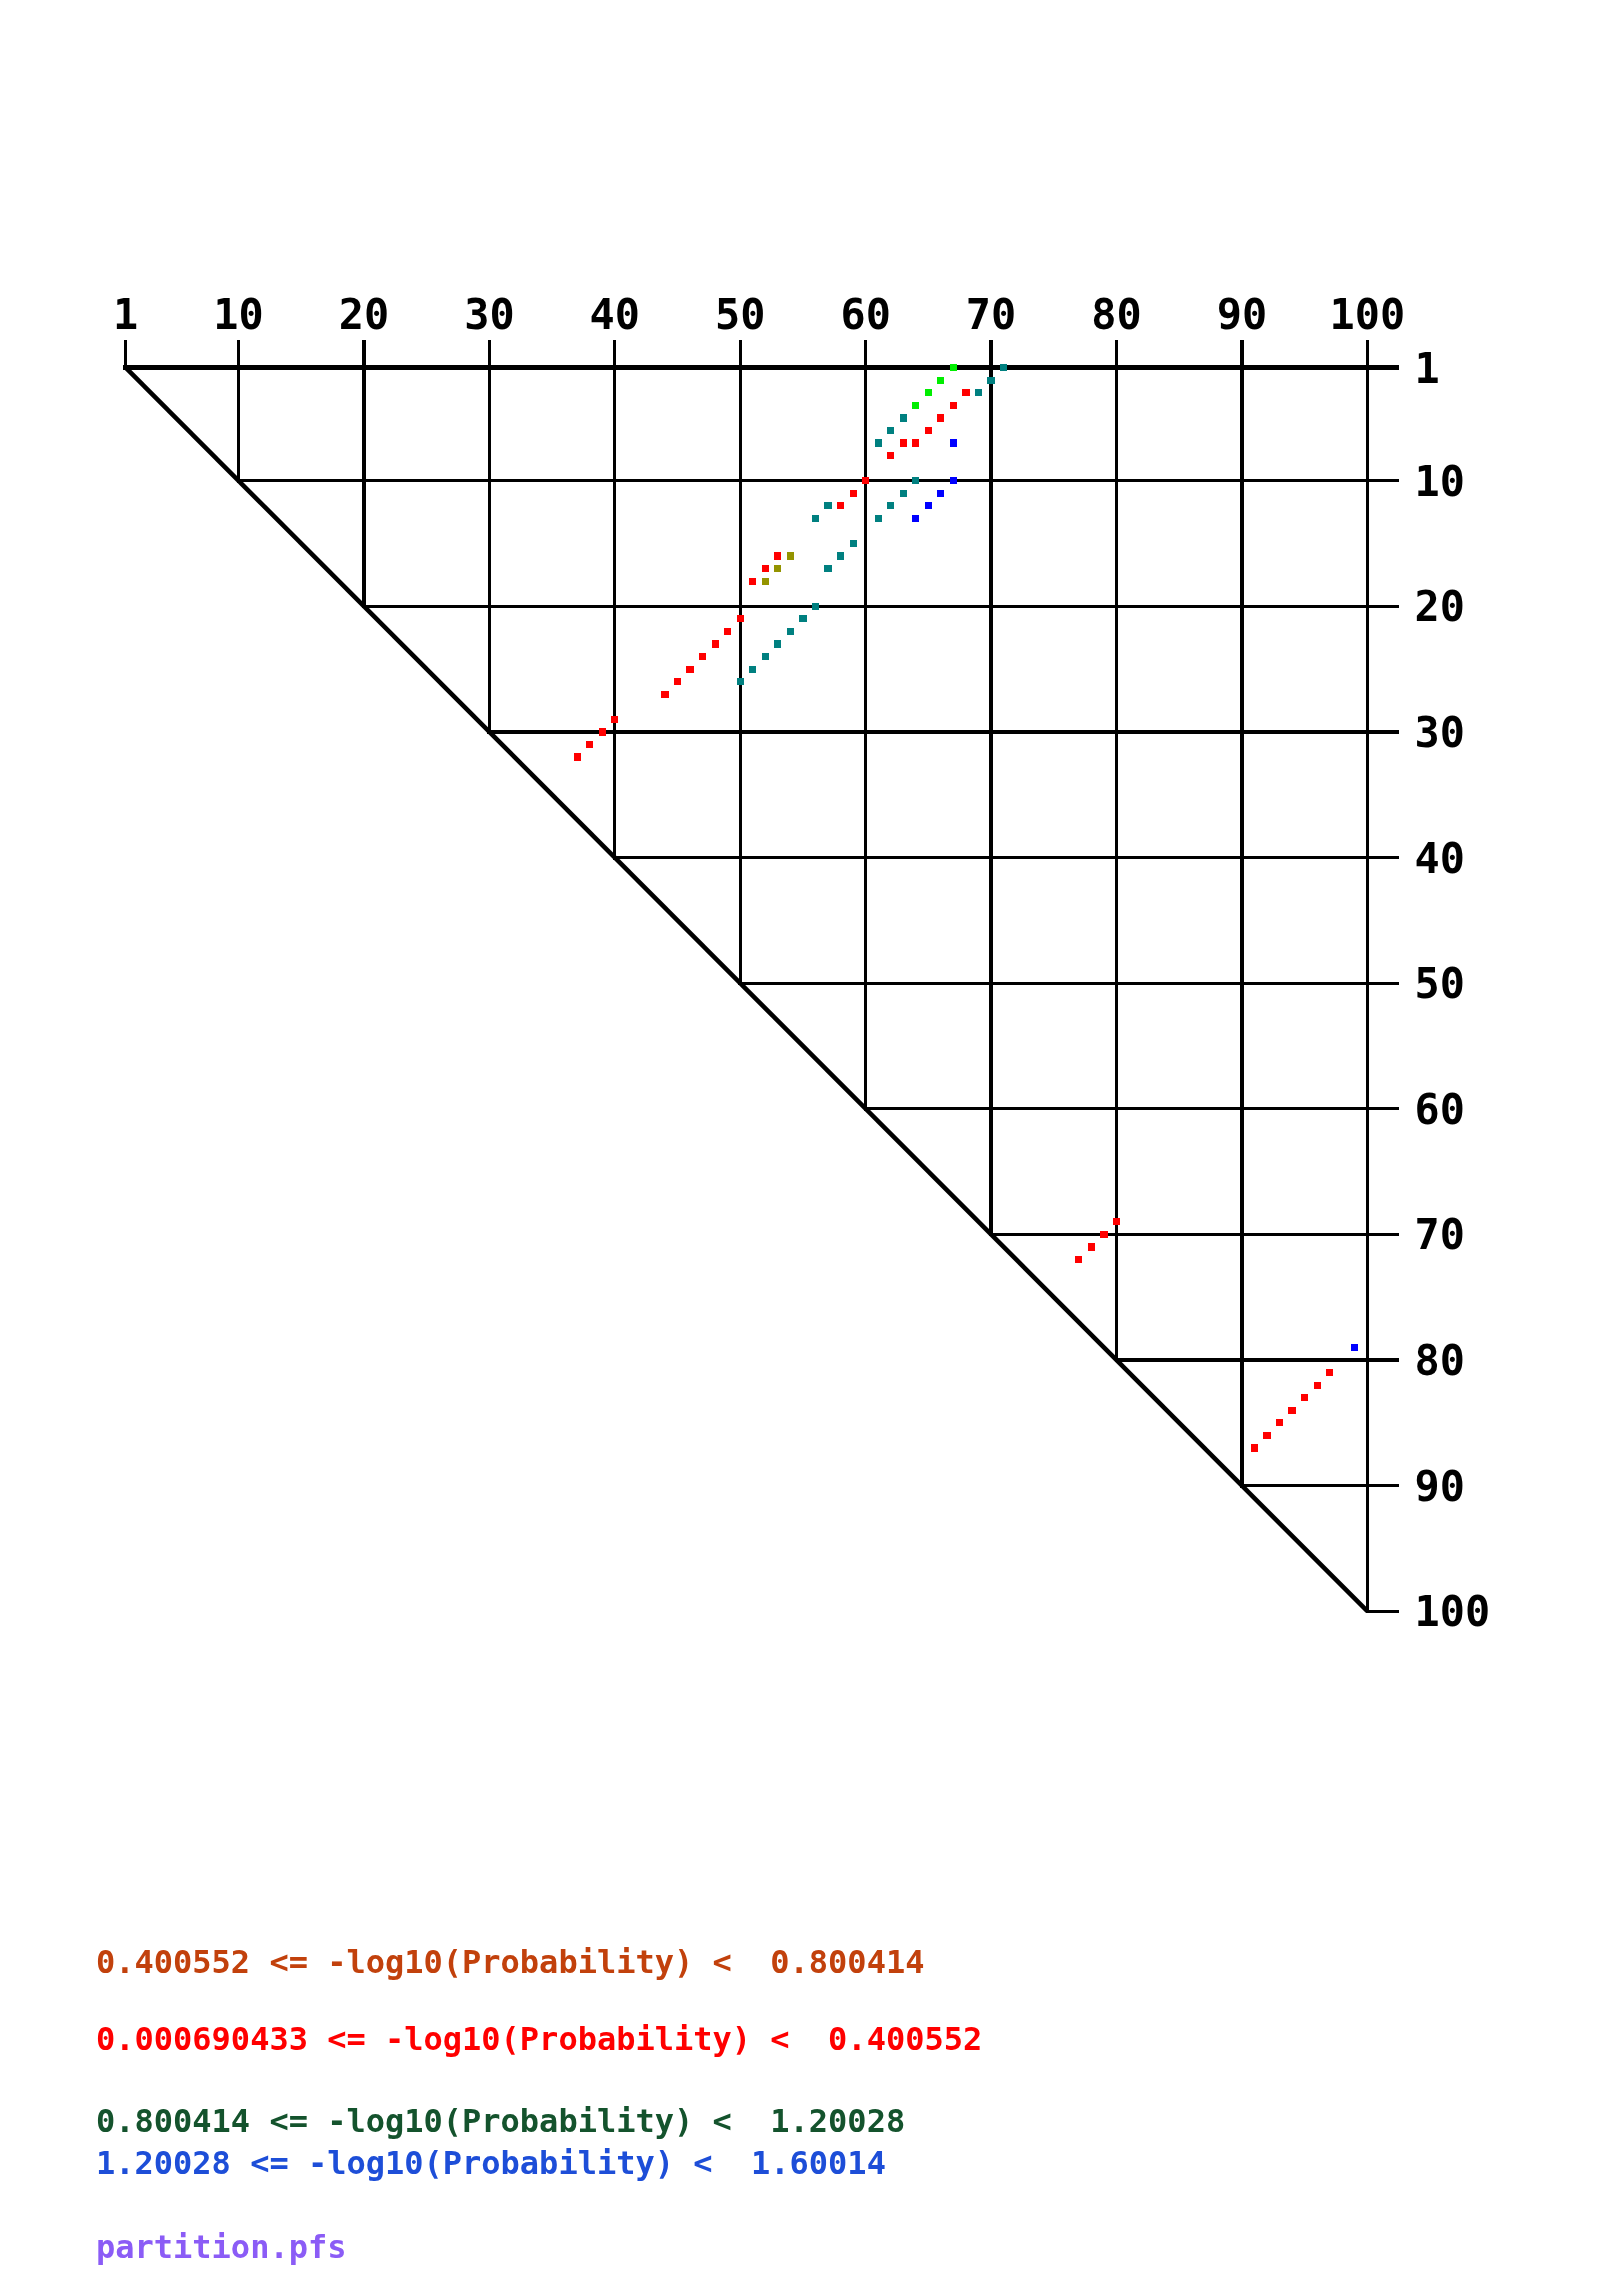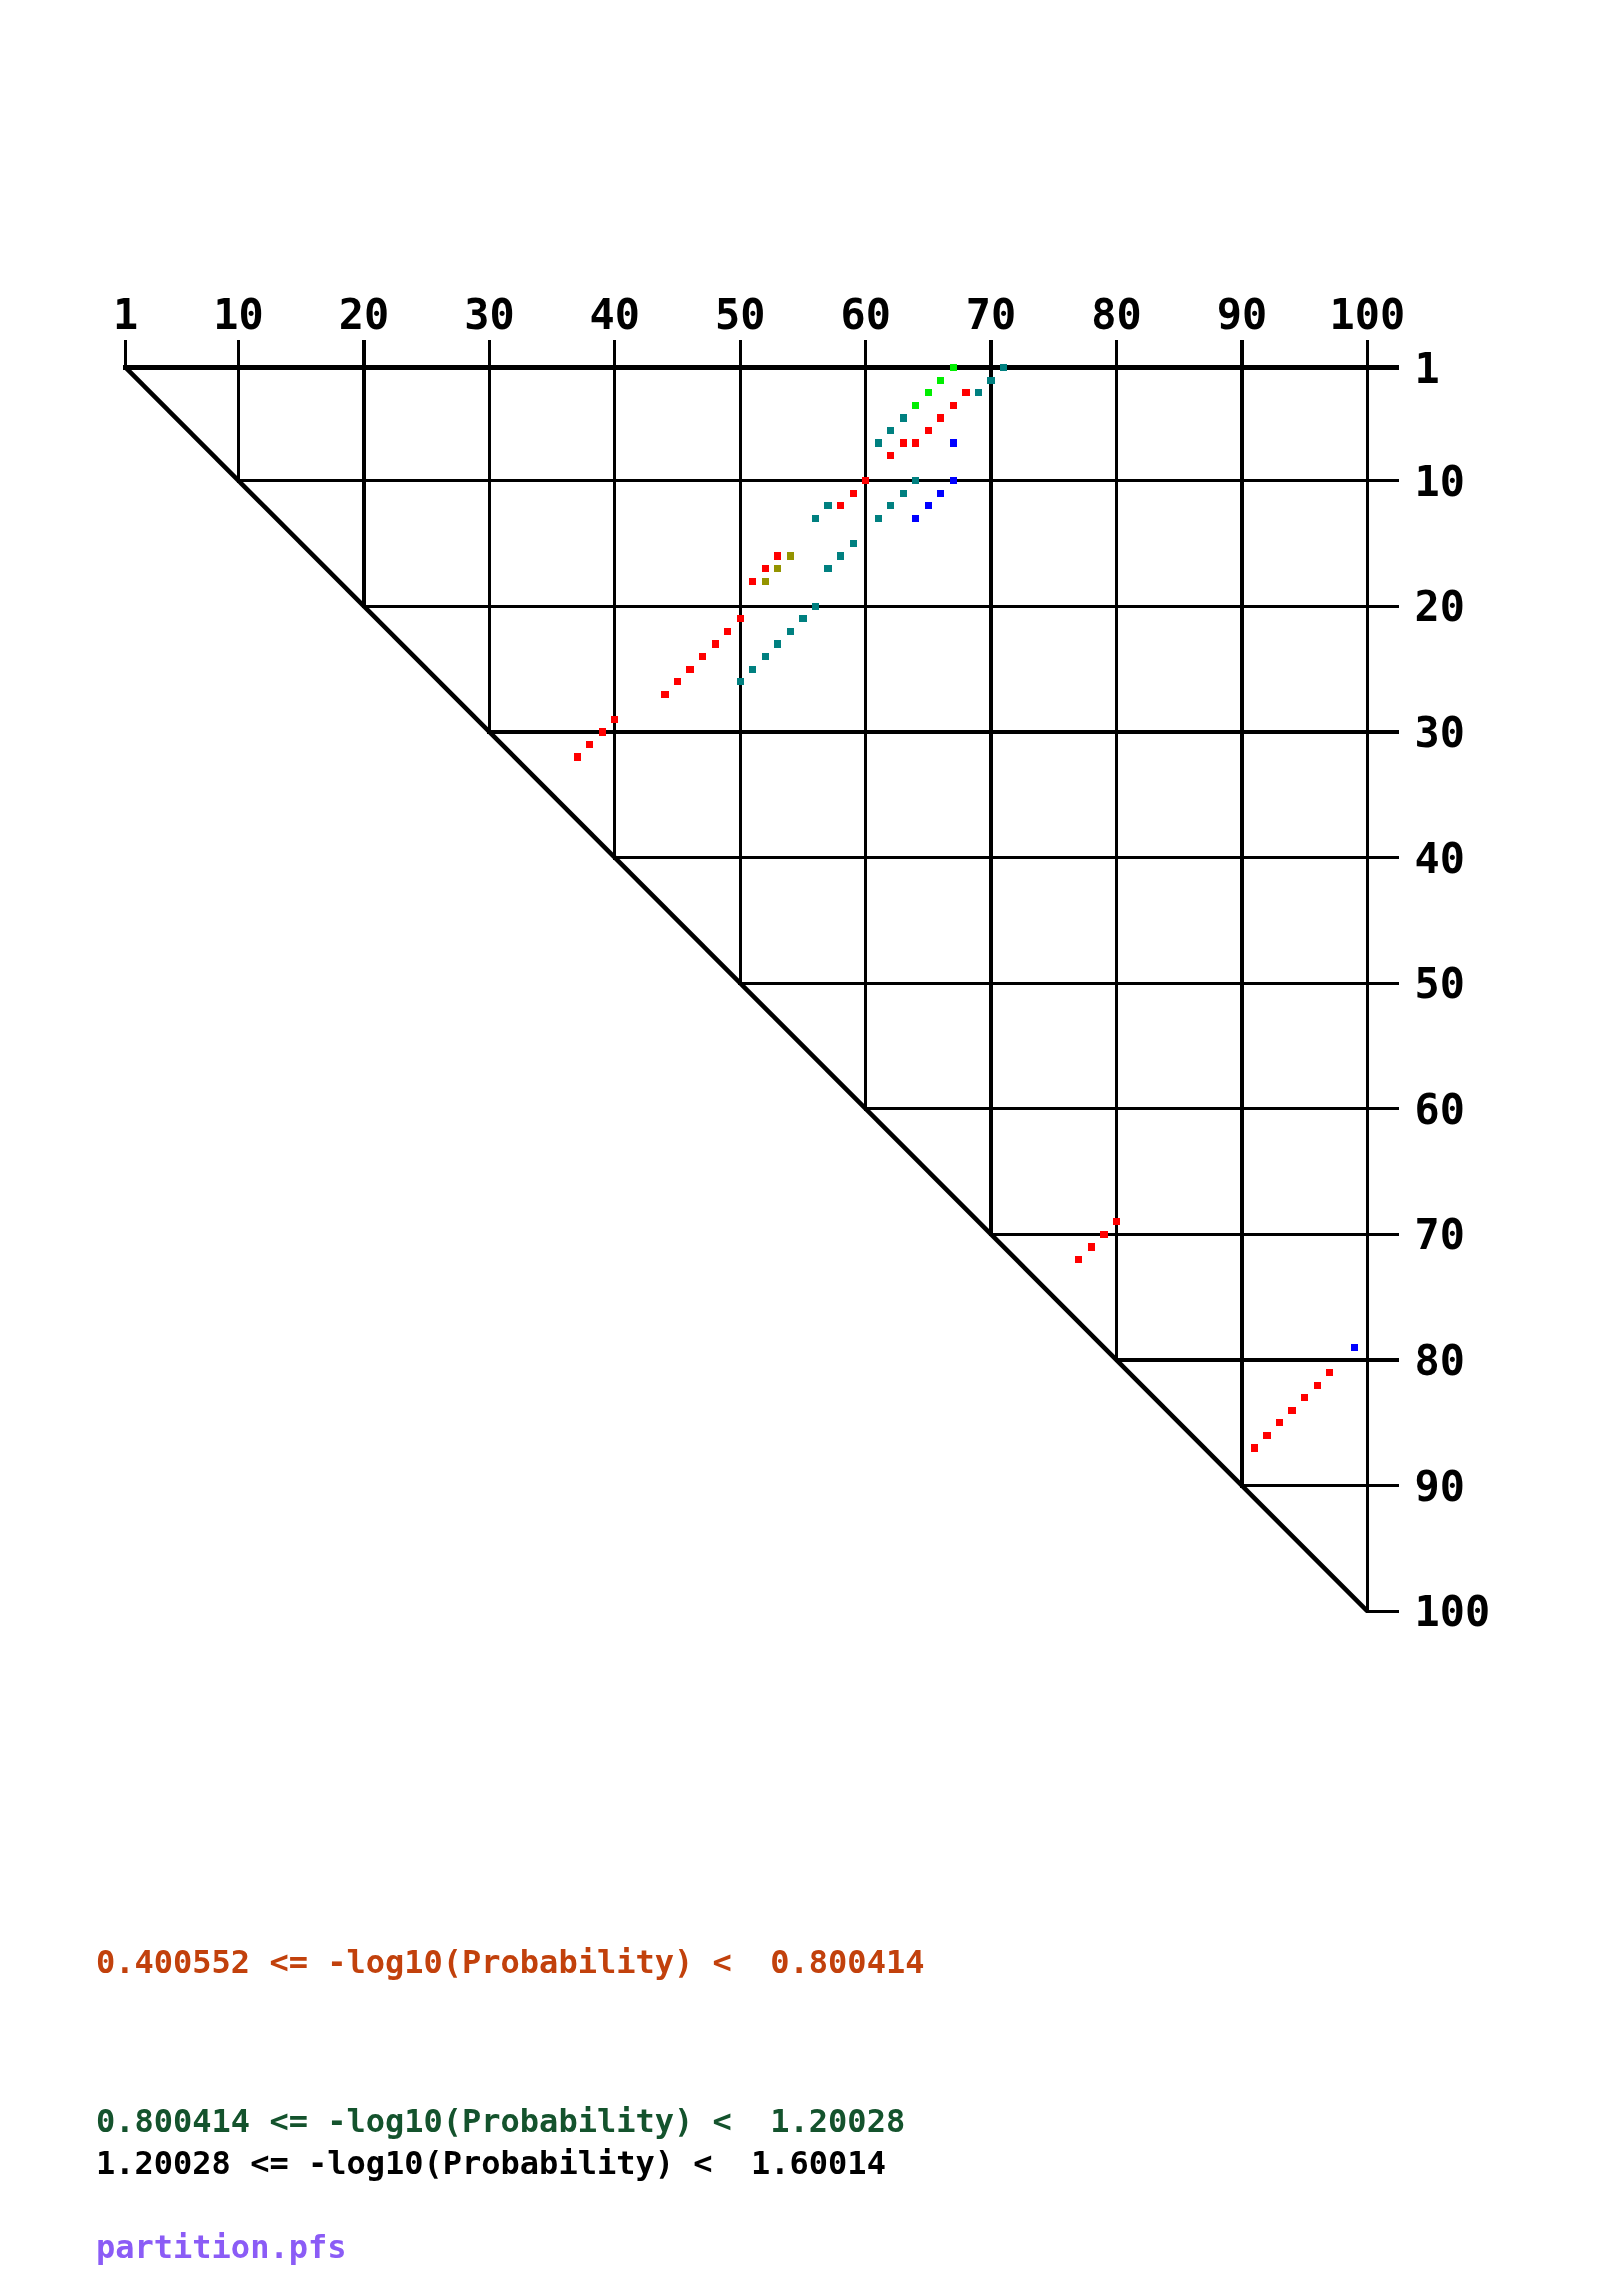--- a/index.html
+++ b/index.html
@@ -138,19 +138,20 @@
       <rect x="1145" y="1017.3" width="11" height="11" fill="#008080" shape-rendering="crispEdges"></rect>
       <rect x="1125.83" y="1036.5" width="11" height="11" fill="#008080" shape-rendering="crispEdges"></rect>
       <rect x="1451.72" y="671.7" width="11" height="11" fill="#0000FF" shape-rendering="crispEdges"></rect>
       <rect x="1451.72" y="729.3" width="11" height="11" fill="#0000FF" shape-rendering="crispEdges"></rect>
       <rect x="1432.5500000000002" y="748.5" width="11" height="11" fill="#0000FF" shape-rendering="crispEdges"></rect>
       <rect x="1413.38" y="767.7" width="11" height="11" fill="#0000FF" shape-rendering="crispEdges"></rect>
       <rect x="1394.21" y="786.9" width="11" height="11" fill="#0000FF" shape-rendering="crispEdges"></rect>
       <rect x="2065.16" y="2054.1" width="11" height="11" fill="#0000FF" shape-rendering="crispEdges"></rect>
     </svg>
 
+  <div class="legend-line" style="top: 2020px; color: rgb(255, 0, 0);">0.000690433 &lt;= -log10(Probability) &lt;  0.400552</div>
   <div class="legend-line" style="top: 1943px; color: #c2410c;">0.400552 &lt;= -log10(Probability) &lt;  0.800414</div>
   <div class="legend-line" style="top: 2102px; color: #14532d;">0.800414 &lt;= -log10(Probability) &lt;  1.20028</div>
-  <div class="legend-line" style="top: 2144px; color: #000000;">1.20028 &lt;= -log10(Probability) &lt;  1.60014</div>
+  <div class="legend-line" style="top: 2144px; color: #1d4ed8;">1.20028 &lt;= -log10(Probability) &lt;  1.60014</div>
   <div class="legend-line" style="top: 2228px; color: #8b5cf6;">partition.pfs</div>
 
 </div>
 
 
 </body></html>

